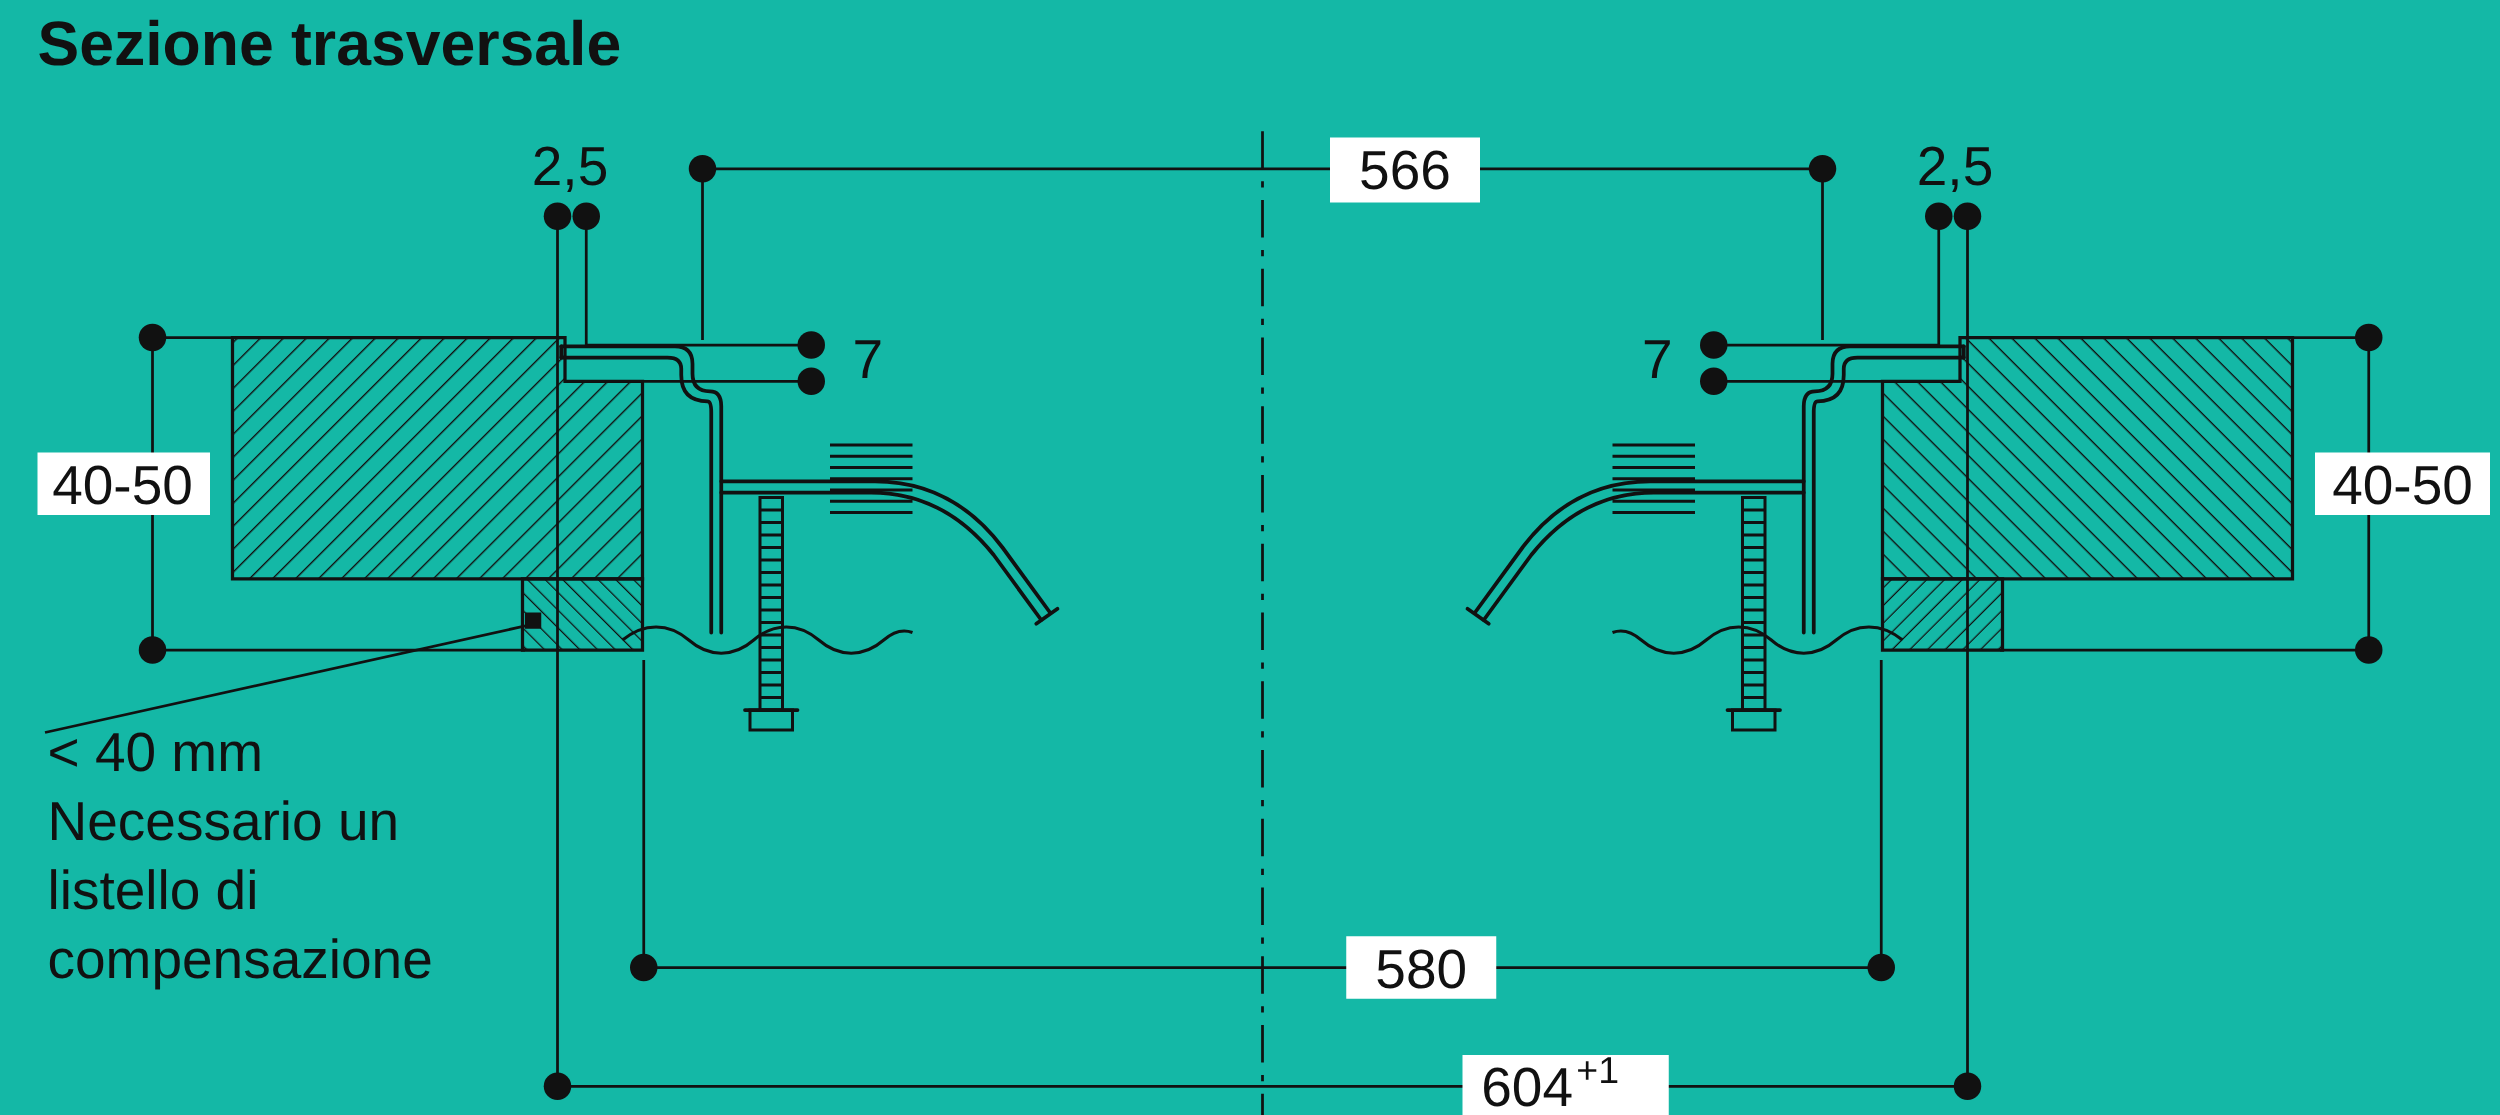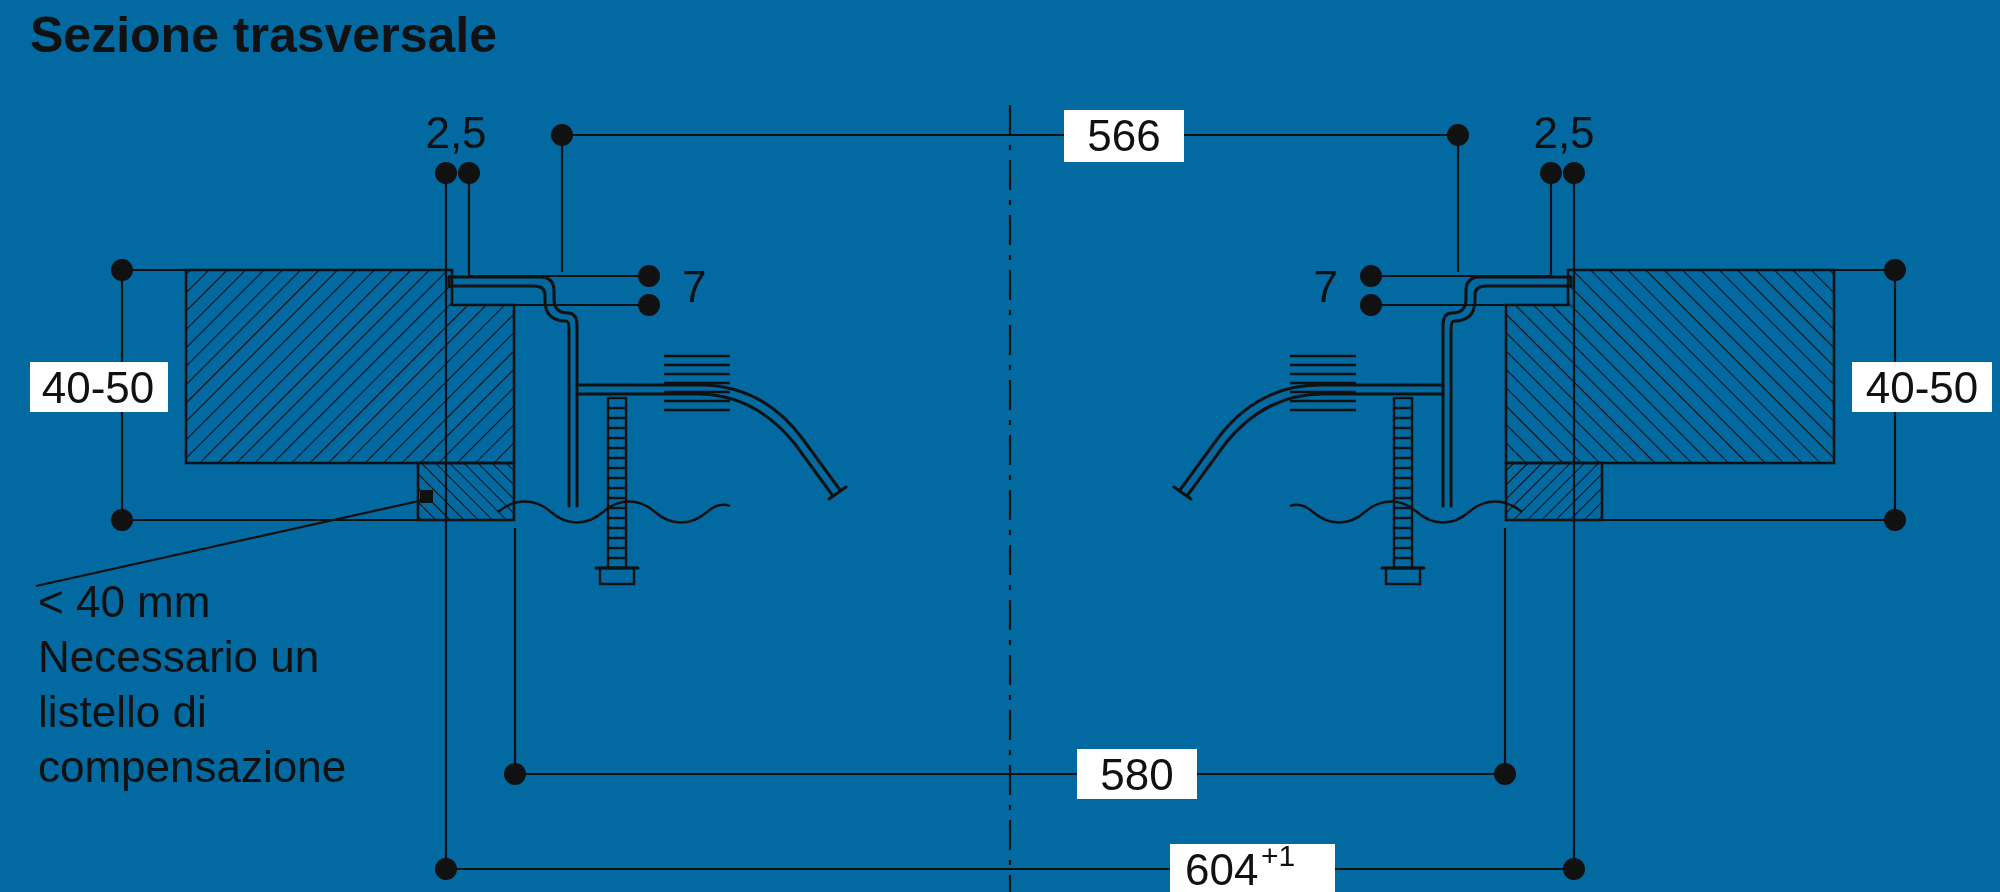--- a/index.html
+++ b/index.html
@@ -1,20 +1,20 @@
 <!DOCTYPE html>
 <html><head>
 <meta charset="utf-8">
 <style>
   html, body { margin: 0; padding: 0; background: #ffffff; }
   .stage {
     position: relative;
     width: 2000px;
     height: 892px;
-    background: #0369a1;
+    background: #14b8a6;
     overflow: hidden;
     font-family: "Liberation Sans", sans-serif;
   }
   svg { position: absolute; left: 0; top: 0; }
   svg text {
     font-family: "Liberation Sans", sans-serif;
     fill: #111111;
   }
   .title-text  { font-size: 50px; font-weight: bold; }
   .dim-text    { font-size: 44px; }

